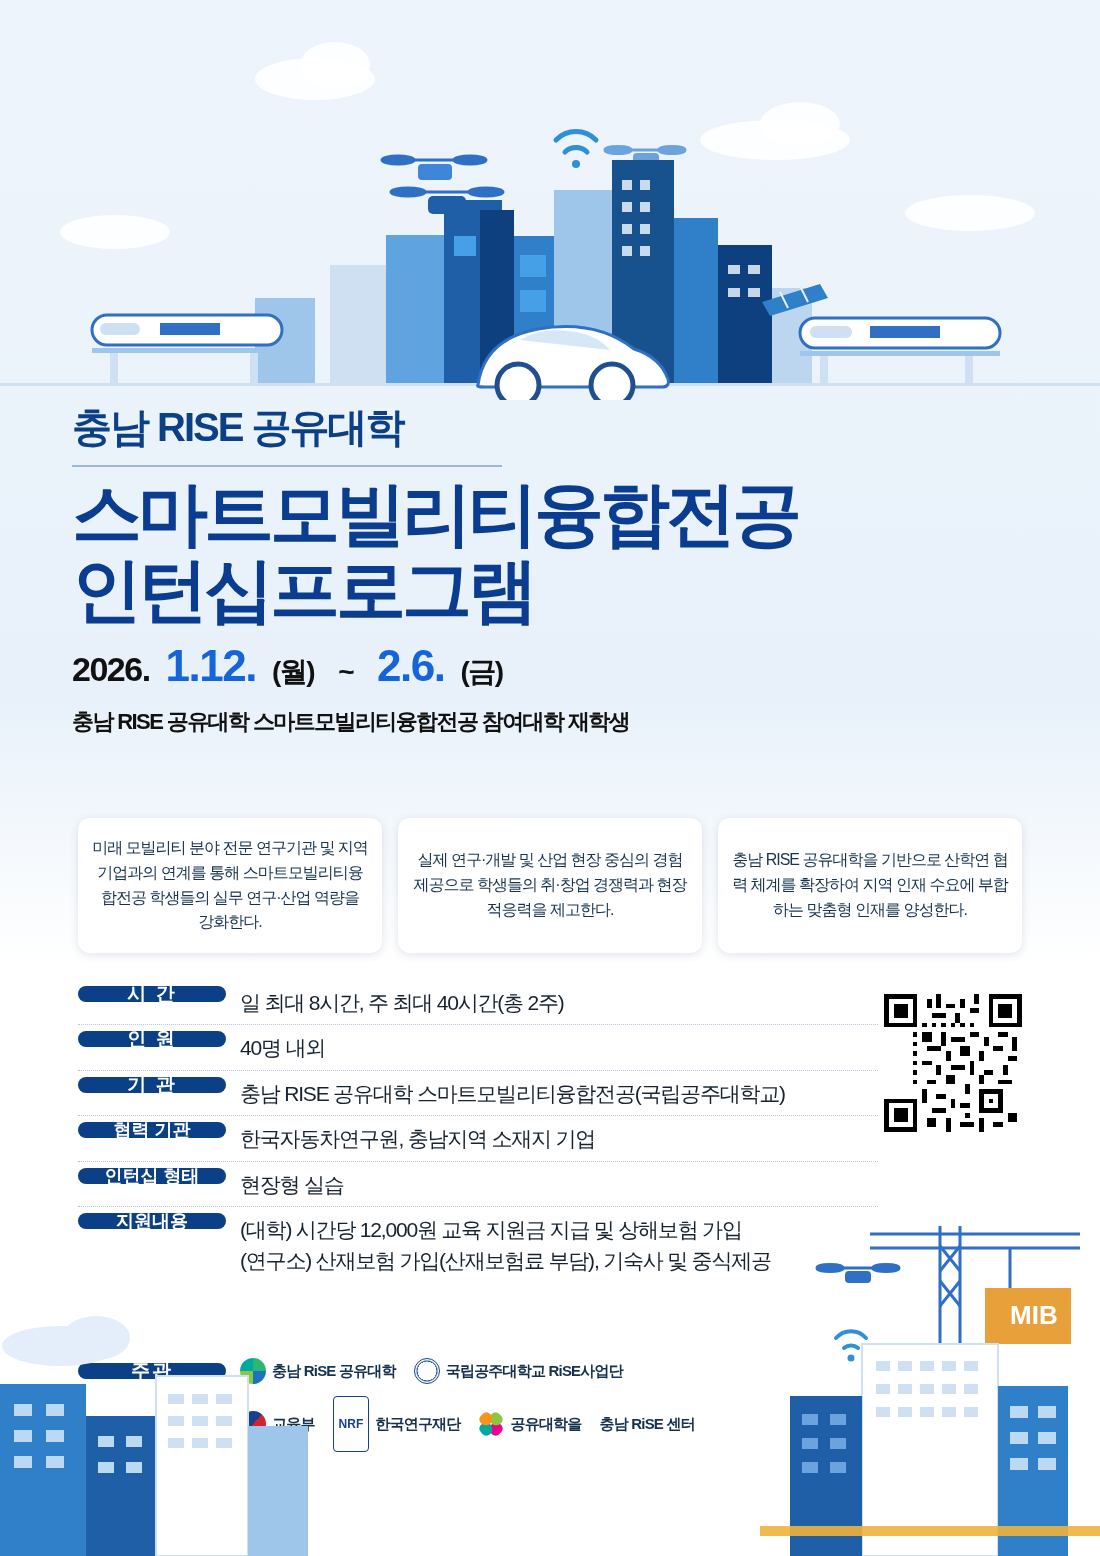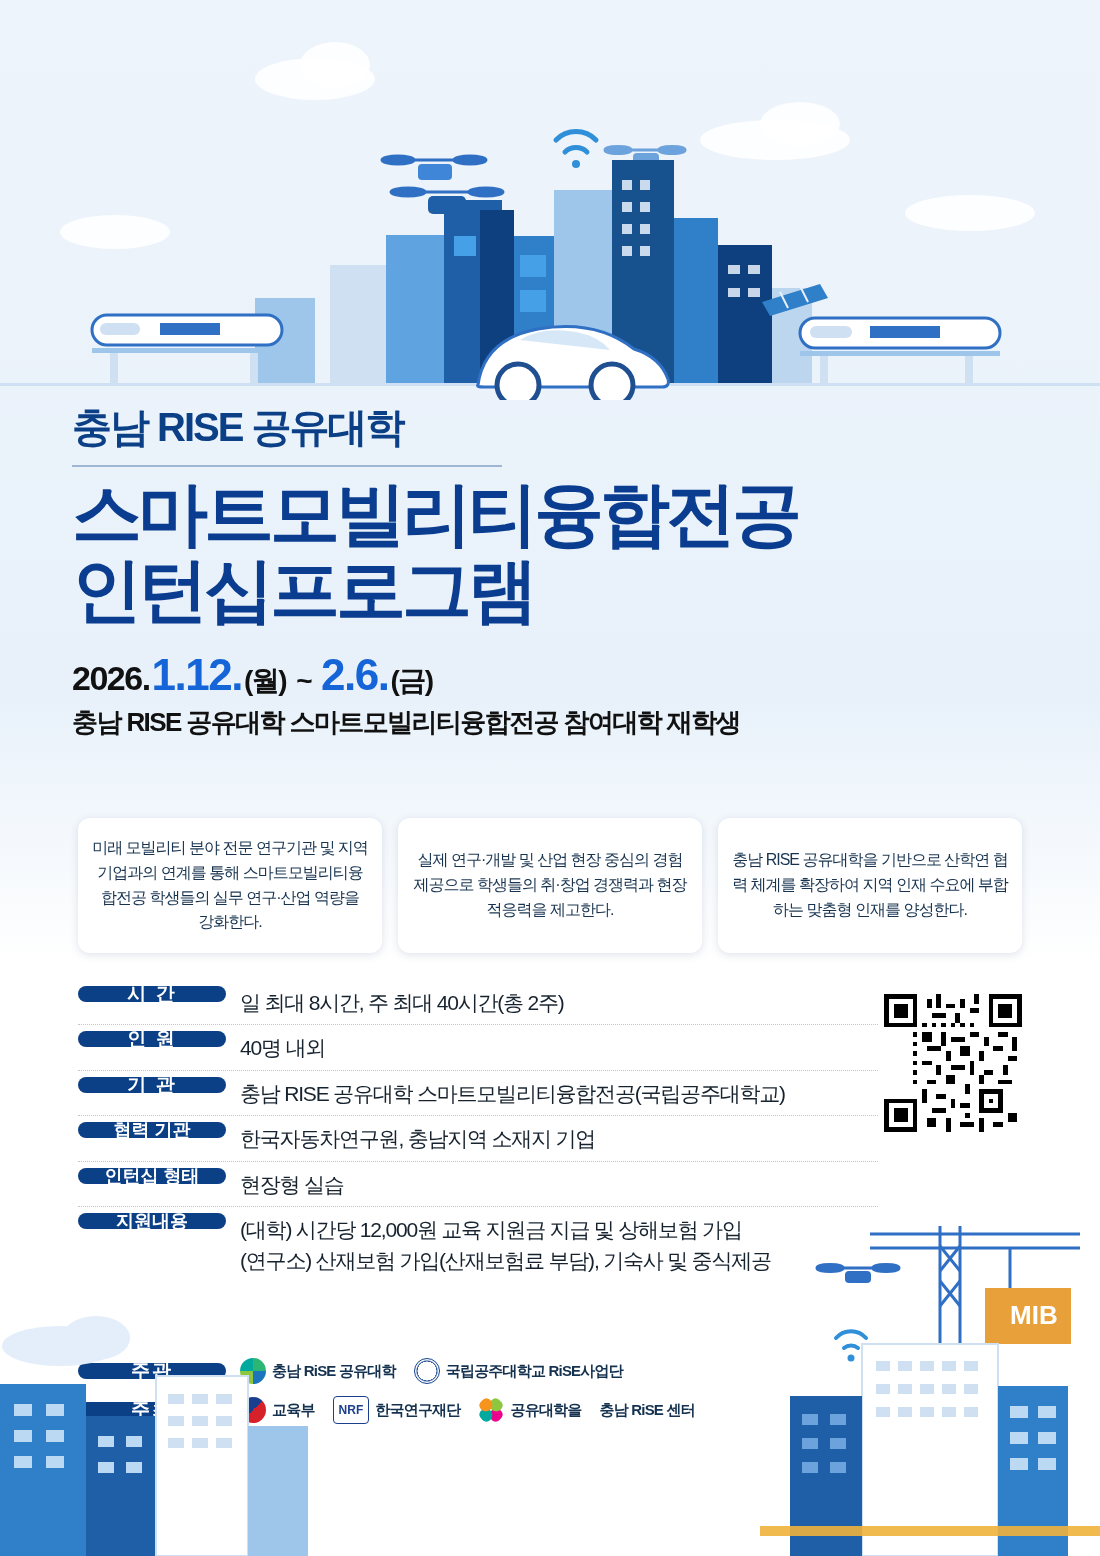--- a/index.html
+++ b/index.html
@@ -49,28 +49,28 @@
   .kicker {
     font-size: 40px; font-weight: bold; color: #0b3f86; letter-spacing: -2px;
     padding-bottom: 8px;
   }
   .kicker-rule { width: 430px; height: 2px; background: #9fb6d4; margin: 2px 0 10px; }
   .main-title {
     font-size: 70px; line-height: 1.08; font-weight: bold;
     color: #0a3d8f; letter-spacing: -4px;
   }
   .date-line {
-    margin-top: 22px; color: #111; font-weight: bold; letter-spacing: -1.5px;
-    font-size: 34px; display: flex; align-items: baseline; gap: 2px;
+    margin-top: 13px; color: #111; font-weight: bold; letter-spacing: -1.5px;
+    font-size: 34px; display: flex; align-items: baseline; gap: 16px;
   }
   .date-line .big { font-size: 44px; color: #1565d8; }
   .date-line .dark { color: #111; }
   .date-line .sm { font-size: 28px; color: #111; }
   .subtitle {
-    margin-top: 5px; font-size: 26px; font-weight: bold; color: #111; letter-spacing: -1.6px;
+    margin-top: 16px; font-size: 22px; font-weight: bold; color: #111; letter-spacing: -1.6px;
   }
 
   
   .cards { position: absolute; left: 78px; top: 818px; width: 944px; display: flex; gap: 16px; }
   .card {
     flex: 1; background: #ffffff; border-radius: 12px;
     box-shadow: 0 2px 8px rgba(20,50,100,.13);
     padding: 18px 14px; text-align: center;
     font-size: 16px; line-height: 1.55; color: #17334f; letter-spacing: -1px;
     min-height: 124px; display: flex; align-items: center; justify-content: center;
@@ -119,21 +119,21 @@
   .logo-mark.flower {
     background: radial-gradient(circle at 30% 30%, #f7941e 0 6px, transparent 7px),
                 radial-gradient(circle at 70% 30%, #8dc63f 0 6px, transparent 7px),
                 radial-gradient(circle at 30% 70%, #00a99d 0 6px, transparent 7px),
                 radial-gradient(circle at 70% 70%, #ec008c 0 6px, transparent 7px),
                 #ffffff;
   }
   .logo-text { font-size: 15px; font-weight: bold; color: #14314f; letter-spacing: -.8px; white-space: nowrap; }
   .logo-box {
     border: 1.5px solid #1b3f8f; color: #1b3f8f; font-size: 12px; font-weight: bold;
-    border-radius: 4px; padding: 6px 5px;
+    border-radius: 4px; padding: 20px 5px;
   }
 
   
   #bottomscape { position: absolute; left: 0; bottom: 0; width: 1100px; height: 330px; }
 </style>
 </head>
 <body>
 
 <div id="poster">
 

